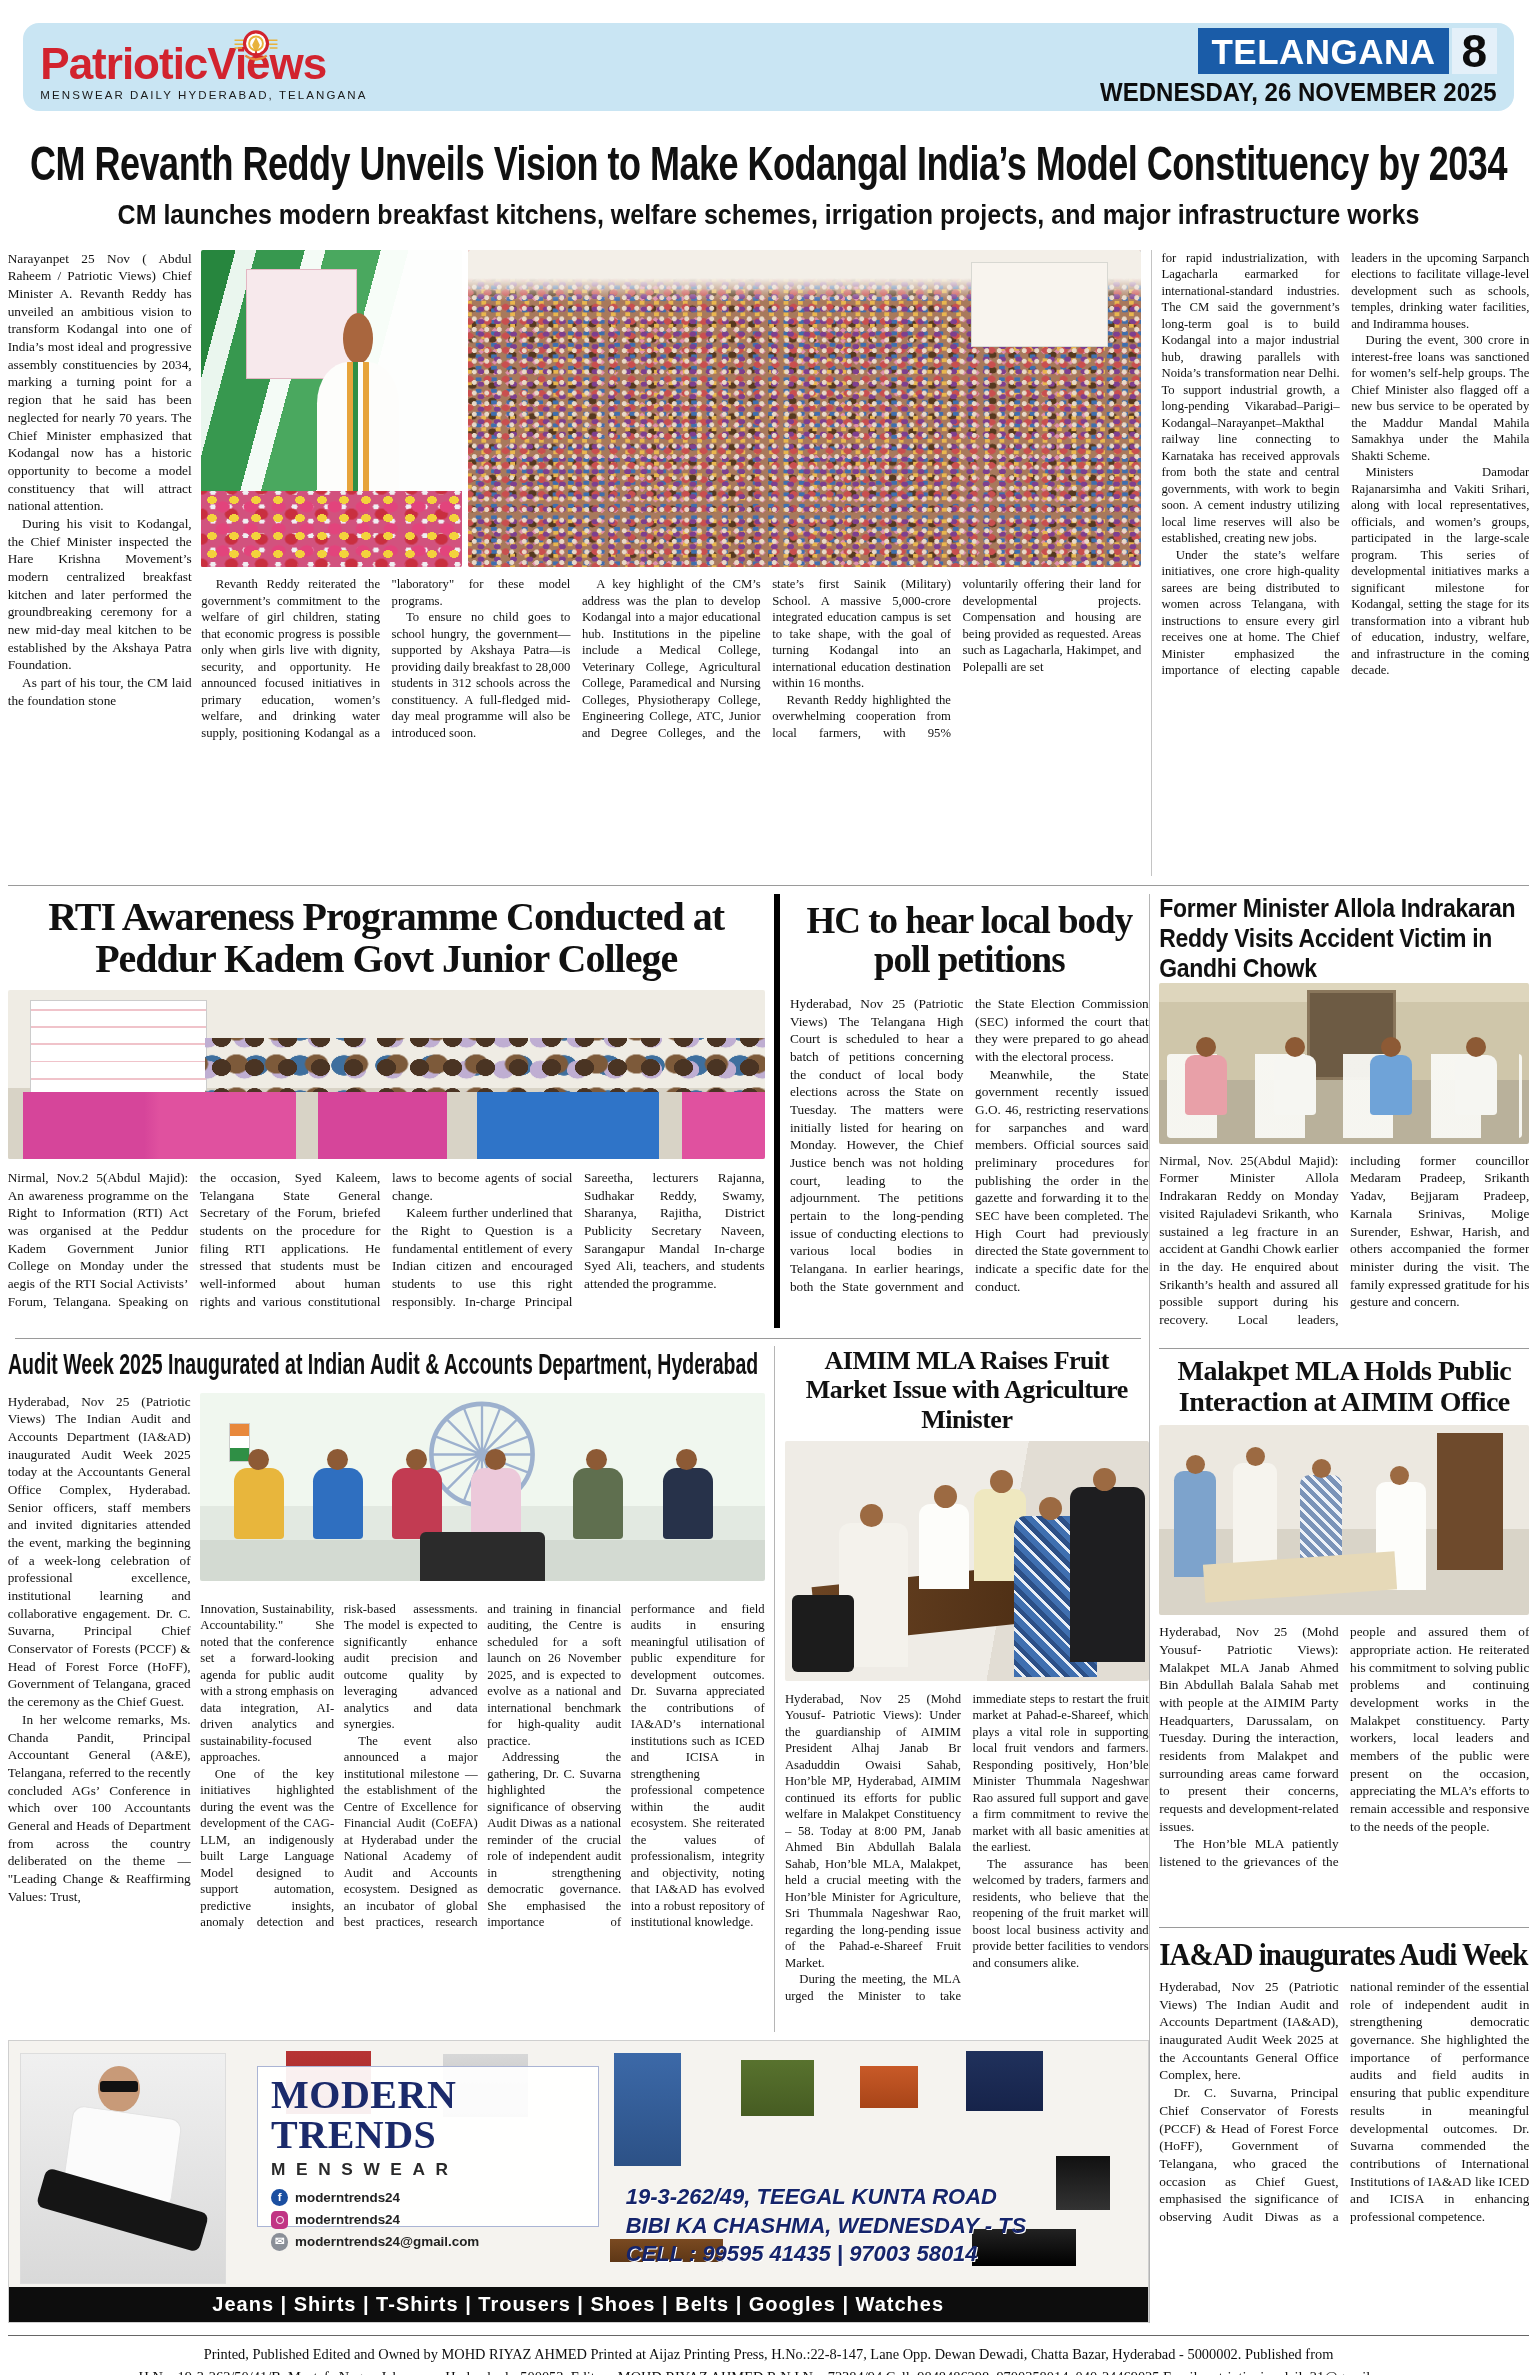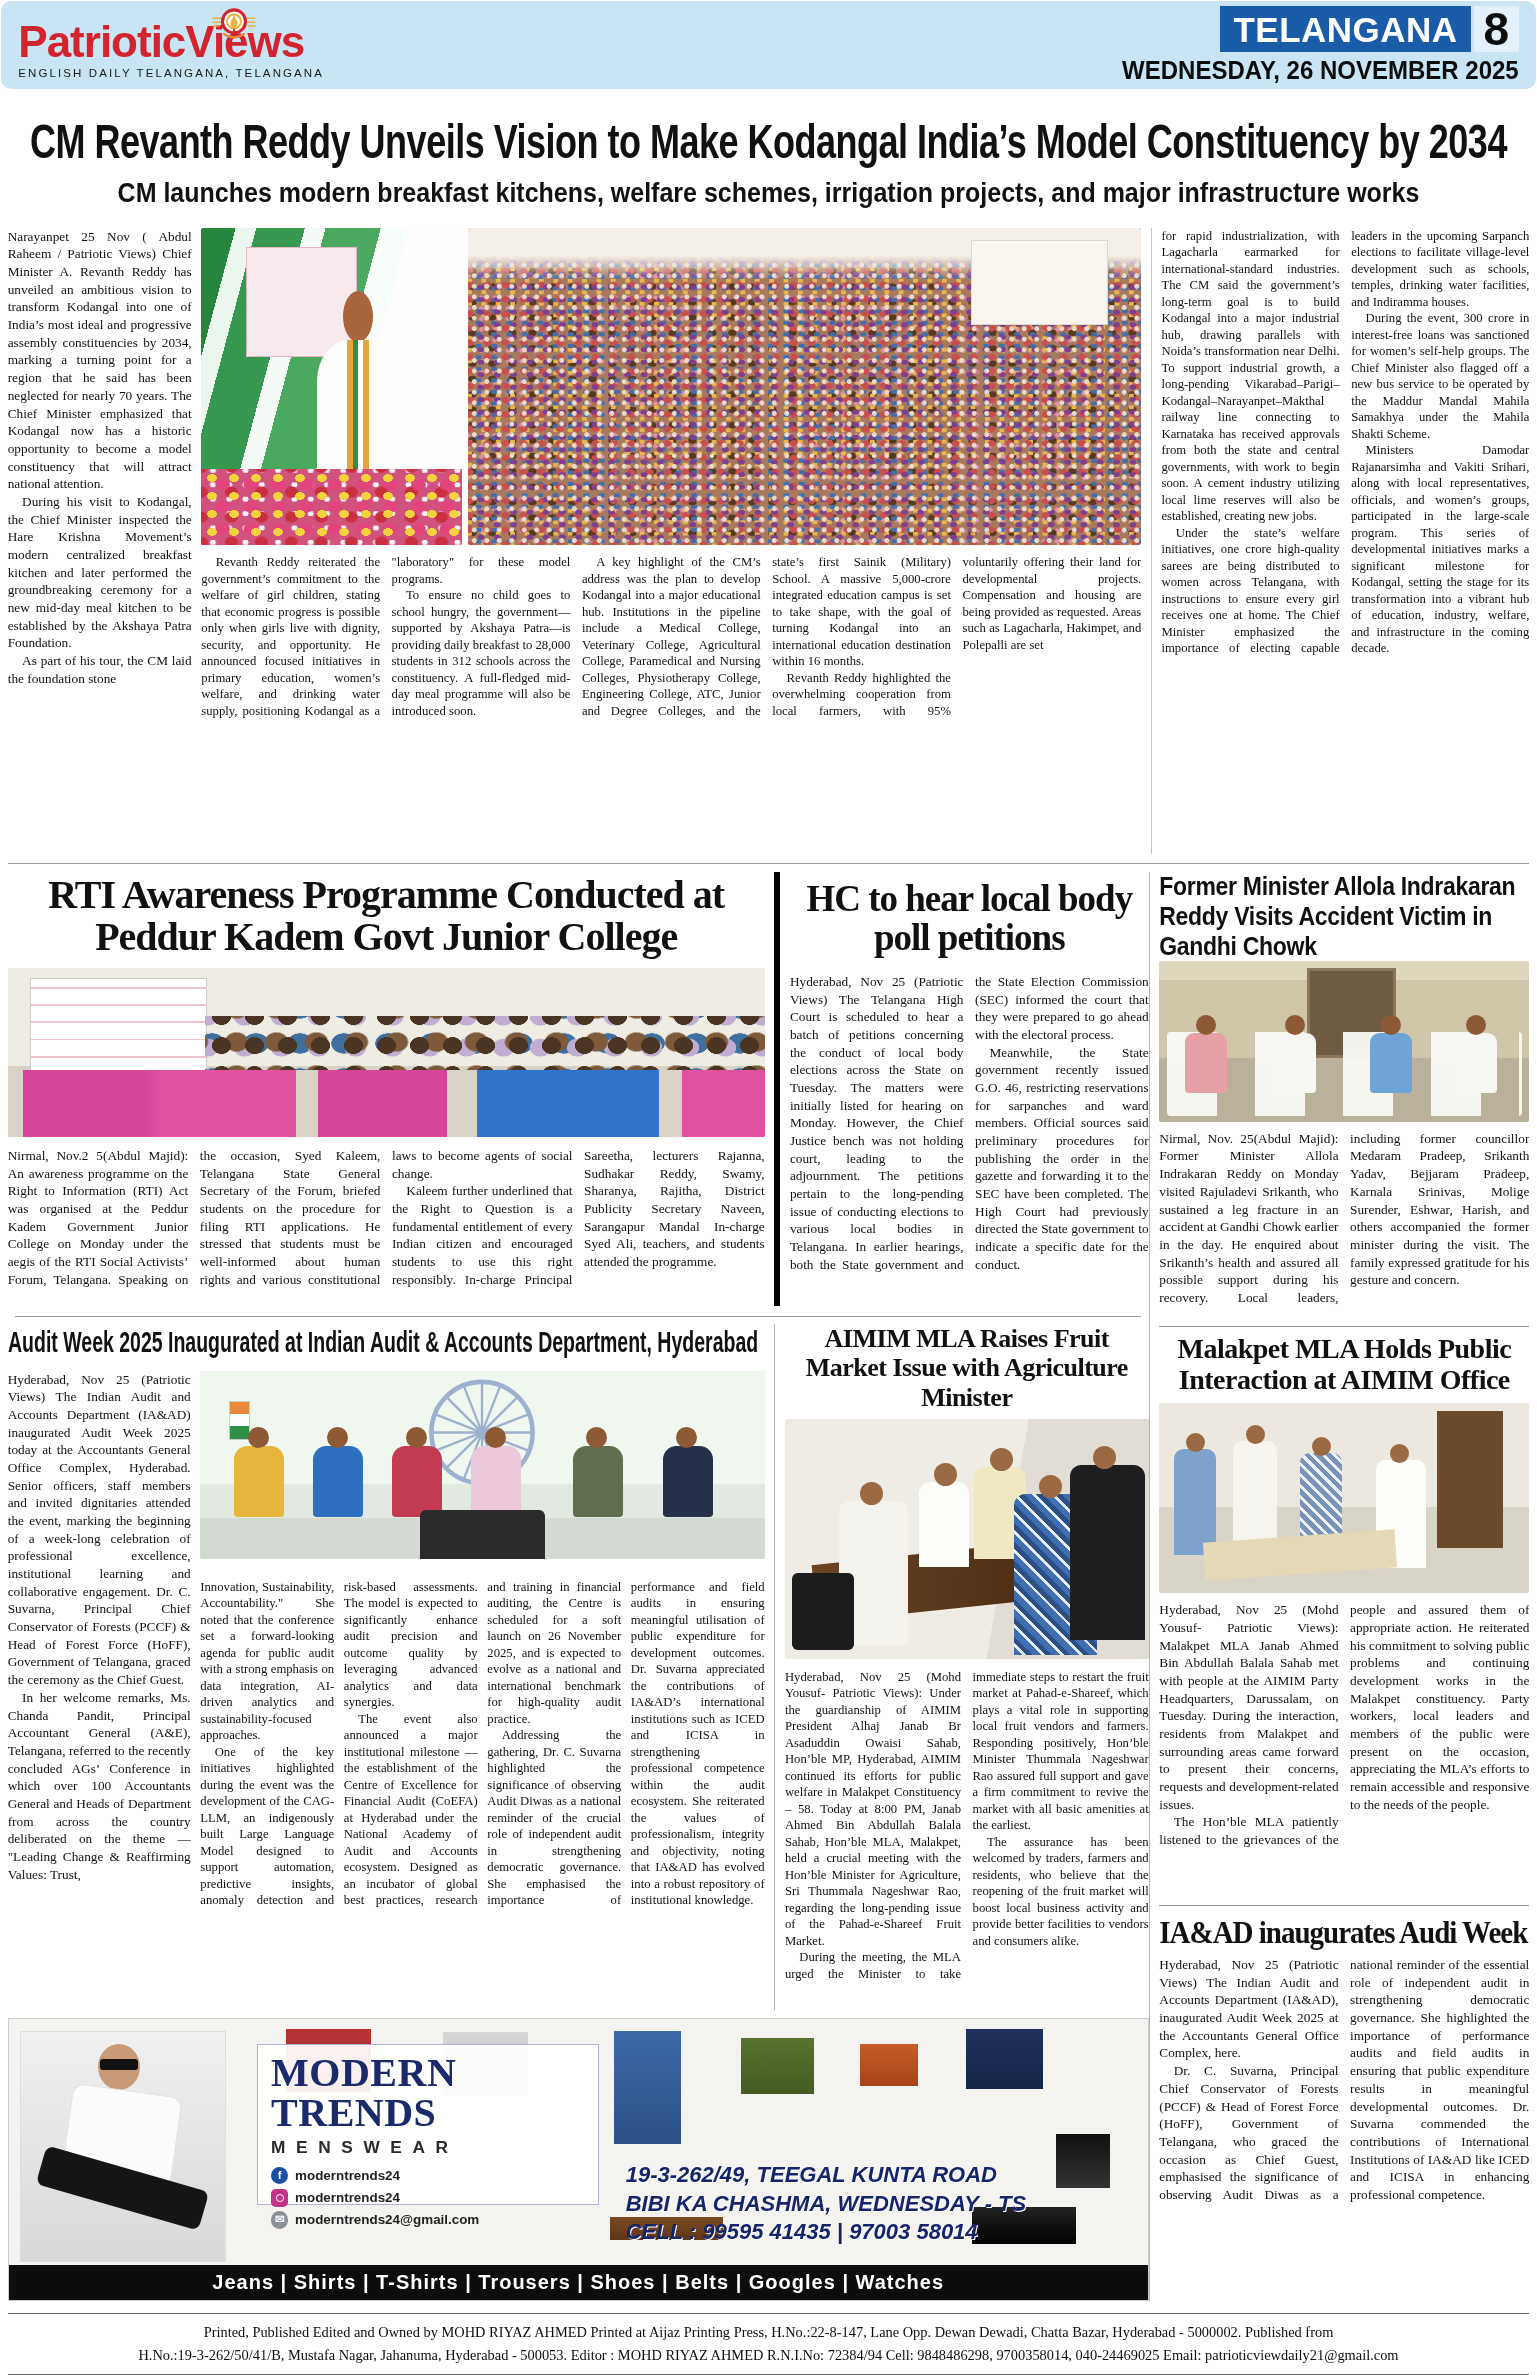--- a/index.html
+++ b/index.html
@@ -1,19 +1,19 @@
 <!DOCTYPE html>
 <html lang="en"><head>
 <meta charset="utf-8">
 <style>
   html,body{margin:0;padding:0;background:#fff;}
   .page{width:1537px;height:2376px;position:relative;background:#fff;overflow:hidden;font-family:"Liberation Serif",serif;color:#111;}
 
   
-  .masthead{margin:1px;height:88px;background:#c9e5f3;border-radius:10px;display:flex;justify-content:space-between;align-items:center;padding:0 17.3px;box-sizing:border-box;}
+  .masthead{margin:23px;height:88px;background:#c9e5f3;border-radius:16px;display:flex;justify-content:space-between;align-items:center;padding:0 17.3px;box-sizing:border-box;}
   .logo{position:relative;padding-top:9.6px;}
   .logo-line{font-family:"Liberation Sans",sans-serif;font-weight:bold;font-size:44px;color:#d2232e;letter-spacing:-1px;line-height:1;}
   .logo-emblem{position:absolute;top:-7.7px;left:188px;width:56px;height:46px;}
   .logo-tagline{font-family:"Liberation Sans",sans-serif;font-size:11.5px;letter-spacing:2.1px;color:#1a1a1a;margin-top:2.9px;}
   .mast-right{text-align:right;}
   .mast-top{display:flex;justify-content:flex-end;align-items:flex-start;gap:2.9px;}
   .telangana-box{background:#1a5ca8;color:#fff;font-family:"Liberation Sans",sans-serif;font-weight:bold;font-size:35px;letter-spacing:0.5px;padding:5.8px 13.4px;line-height:1;display:flex;align-items:center;}
   .page-num{background:#e4f0f9;color:#0d0d0d;font-family:"Liberation Sans",sans-serif;font-weight:bold;font-size:46px;line-height:1;padding:0 9.6px;display:flex;align-items:center;}
   .date-line{font-family:"Liberation Sans",sans-serif;font-weight:bold;font-size:24px;color:#0d0d0d;margin-top:3.8px;transform:scaleY(1.05);transform-origin:right top;}
 
@@ -154,21 +154,21 @@
         <g stroke="#e8b23c" stroke-width="2">
             <path d="M2 20 h14 M2 25 h12 M2 30 h10"></path>
             <path d="M58 20 h-14 M58 25 h-12 M58 30 h-10"></path>
           </g>
         <circle cx="30" cy="24" r="15" fill="#fff" stroke="#d2232e" stroke-width="4"></circle>
         <circle cx="30" cy="24" r="9" fill="none" stroke="#e8b23c" stroke-width="2.5"></circle>
         <path d="M30 16 L35 26 L30 38 L25 26 Z" fill="#e8b23c"></path>
         <path d="M30 32 L32 39 L30 44 L28 39 Z" fill="#d2232e"></path>
         <path d="M16 40 q14 10 28 0" fill="none" stroke="#e8883c" stroke-width="3"></path>
       </svg>
-      <div class="logo-tagline">ENGLISH DAILY TELANGANA, TELANGANA</div>
+      <div class="logo-tagline">MENSWEAR DAILY HYDERABAD, TELANGANA</div>
     </div>
     <div class="mast-right">
       <div class="mast-top">
         <div class="telangana-box">TELANGANA</div>
         <div class="page-num">8</div>
       </div>
       <div class="date-line">WEDNESDAY, 26 NOVEMBER 2025</div>
     </div>
   </header>
 

